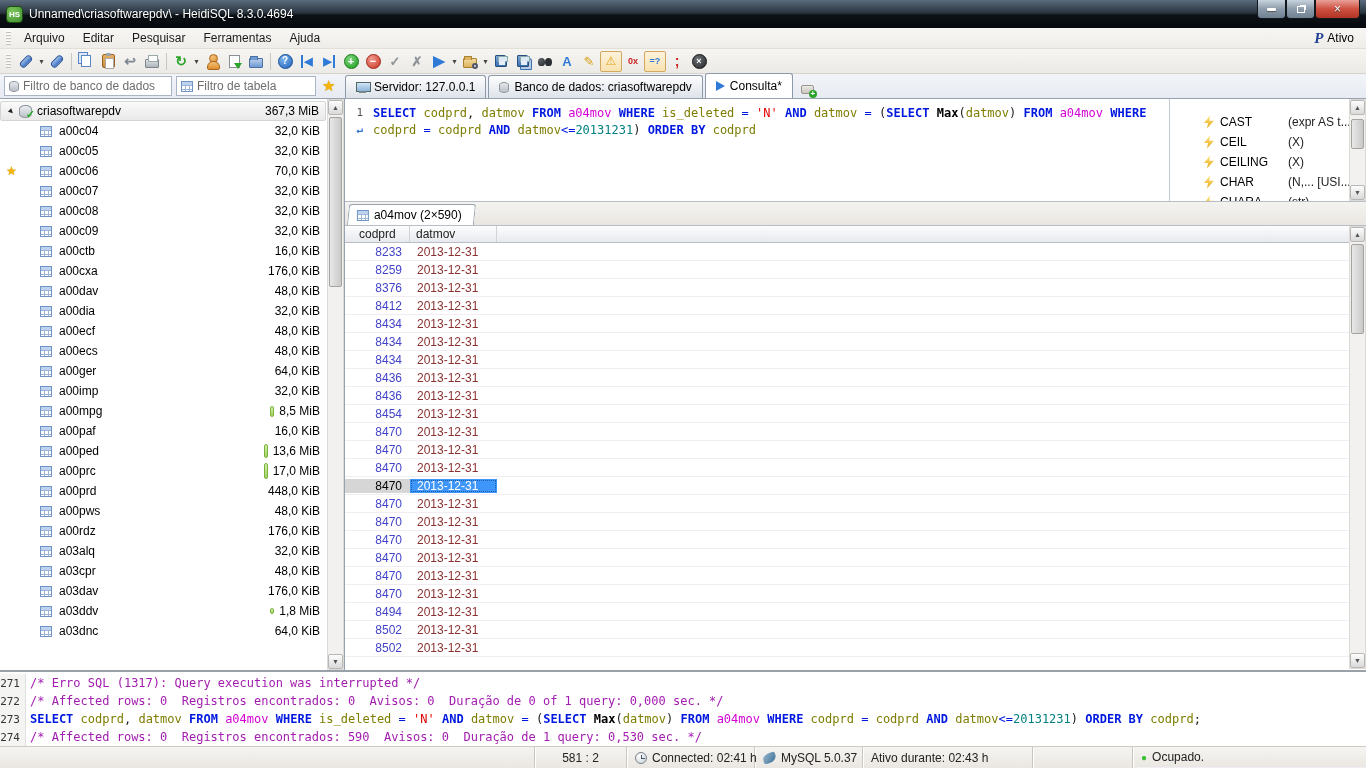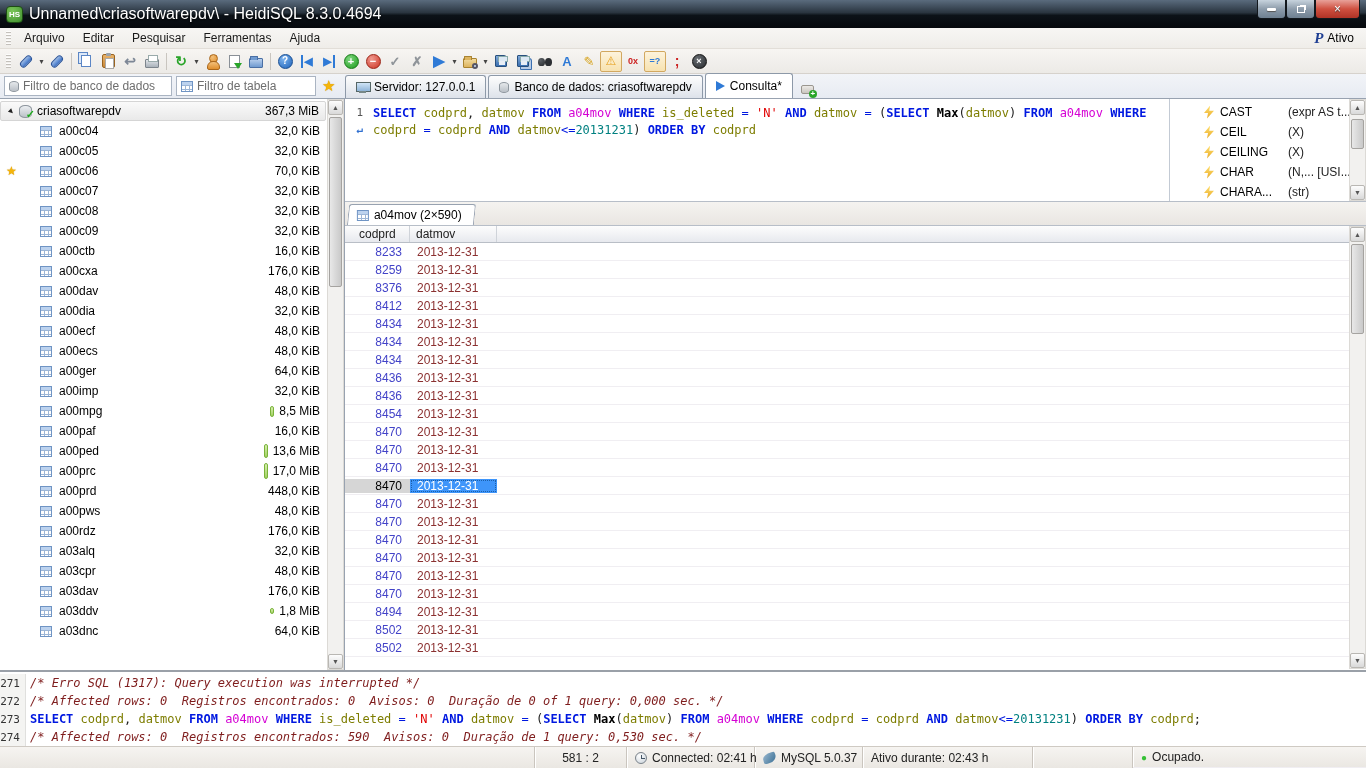--- a/index.html
+++ b/index.html
@@ -3,21 +3,21 @@
 <meta charset="utf-8">
 <style>
   *{box-sizing:border-box;margin:0;padding:0}
   html,body{width:1366px;height:768px;overflow:hidden}
   body{font-family:"Liberation Sans",sans-serif;font-size:12px;background:#10161d;color:#000}
   .window{position:absolute;inset:0;display:flex;flex-direction:column}
 
   
   .titlebar{height:28px;background:linear-gradient(#5a6b7d,#2a3540 45%,#0c1218 55%,#06090d);display:flex;align-items:center;padding:0 6px;color:#fff;position:relative;flex:none}
   .app-icon{width:17px;height:17px;border-radius:4px;background:radial-gradient(circle at 35% 30%,#7cc75a,#3f8f2f);border:1px solid #1d4d14;color:#fff;font-size:8px;font-weight:bold;display:flex;align-items:center;justify-content:center;margin-right:6px}
-  .title-text{font-size:16px;text-shadow:0 1px 2px #000}
+  .title-text{font-size:12px;text-shadow:0 1px 2px #000}
   .win-btns{position:absolute;top:0;right:6px;display:flex}
   .win-btn{width:29px;height:19px;border:1px solid #12171c;border-top:none;background:linear-gradient(#c7d3dd,#8d9cab 50%,#6e8091);border-radius:0 0 4px 4px;margin-left:0;display:flex;align-items:center;justify-content:center;color:#fff;font-size:10px;text-shadow:0 1px 1px #333}
   .win-btn.close{width:45px;background:linear-gradient(#e8a199,#cf5040 50%,#b03326);font-size:12px}
   .minbar{width:9px;height:3px;background:#fff;border-radius:1px;box-shadow:0 1px 1px #555}
   .restsq{width:8px;height:7px;border:1px solid #fff;background:transparent;box-shadow:2px -2px 0 -1px #fff}
 
   
   .menubar{height:21px;background:linear-gradient(#f7f6f4,#efede9);display:flex;align-items:center;border-bottom:1px solid #e2ded8;flex:none;padding-left:2px}
   .grip{width:5px;height:15px;margin:0 4px;background:repeating-linear-gradient(#fff 0 1px,#b8b4ae 1px 2px,transparent 2px 3px);opacity:.8}
   .menu-item{padding:2px 9px;color:#1a1a1a;cursor:default}
@@ -119,22 +119,22 @@
   .eline .gut{width:22px;flex:none;text-align:right;padding-right:4px;color:#555;font-size:11px}
   .eline .gut .wrapg{color:#2f6fd0;font-weight:bold;font-size:11px}
   .seg-kw{color:#0018e0;font-weight:bold}
   .seg-id{color:#7d7d00}
   .seg-tbl{color:#d400d4}
   .seg-str{color:#e00000}
   .seg-num{color:#008080}
   .seg-fn{color:#000;font-weight:bold}
   .seg-op{color:#0018e0}
   .seg-pl{color:#202020}
-  .seg-cmt{color:#7f1d1d;font-style:italic}
-  .funcs{width:196px;flex:none;background:#fff;position:relative;overflow:hidden;padding:3px 0 0 0}
+  .seg-cmt{color:#a21caf;}
+  .funcs{width:196px;flex:none;background:#fff;position:relative;overflow:hidden;padding:13px 0 0 0}
   .frow{height:20px;display:flex;align-items:center;padding-left:34px;gap:6px}
   .fbolt{width:10px;height:13px;background:linear-gradient(#ffe070,#e8a825);clip-path:polygon(62% 0,0 58%,40% 58%,30% 100%,100% 40%,52% 40%);flex:none}
   .fname{width:62px;white-space:nowrap;overflow:hidden}
   .fsig{color:#222;white-space:nowrap;overflow:hidden;flex:1;padding-right:20px}
 
   .results{flex:1;background:#efedea;position:relative;min-height:0}
   .rtabstrip{height:24px;display:flex;align-items:flex-end;padding-left:3px;border-bottom:1px solid #b7bec8;background:linear-gradient(#f5f3f0,#e9e6e2)}
   .rtab{height:21px;display:flex;align-items:center;gap:5px;padding:0 12px 0 8px;background:#fff;border:1px solid #98a2b0;border-bottom:none;border-radius:3px 3px 0 0;transform:skewX(-6deg)}
   .rtab>*{transform:skewX(6deg)}
   .grid{position:absolute;top:24px;left:0;right:0;bottom:0;background:#fff;overflow:hidden}

